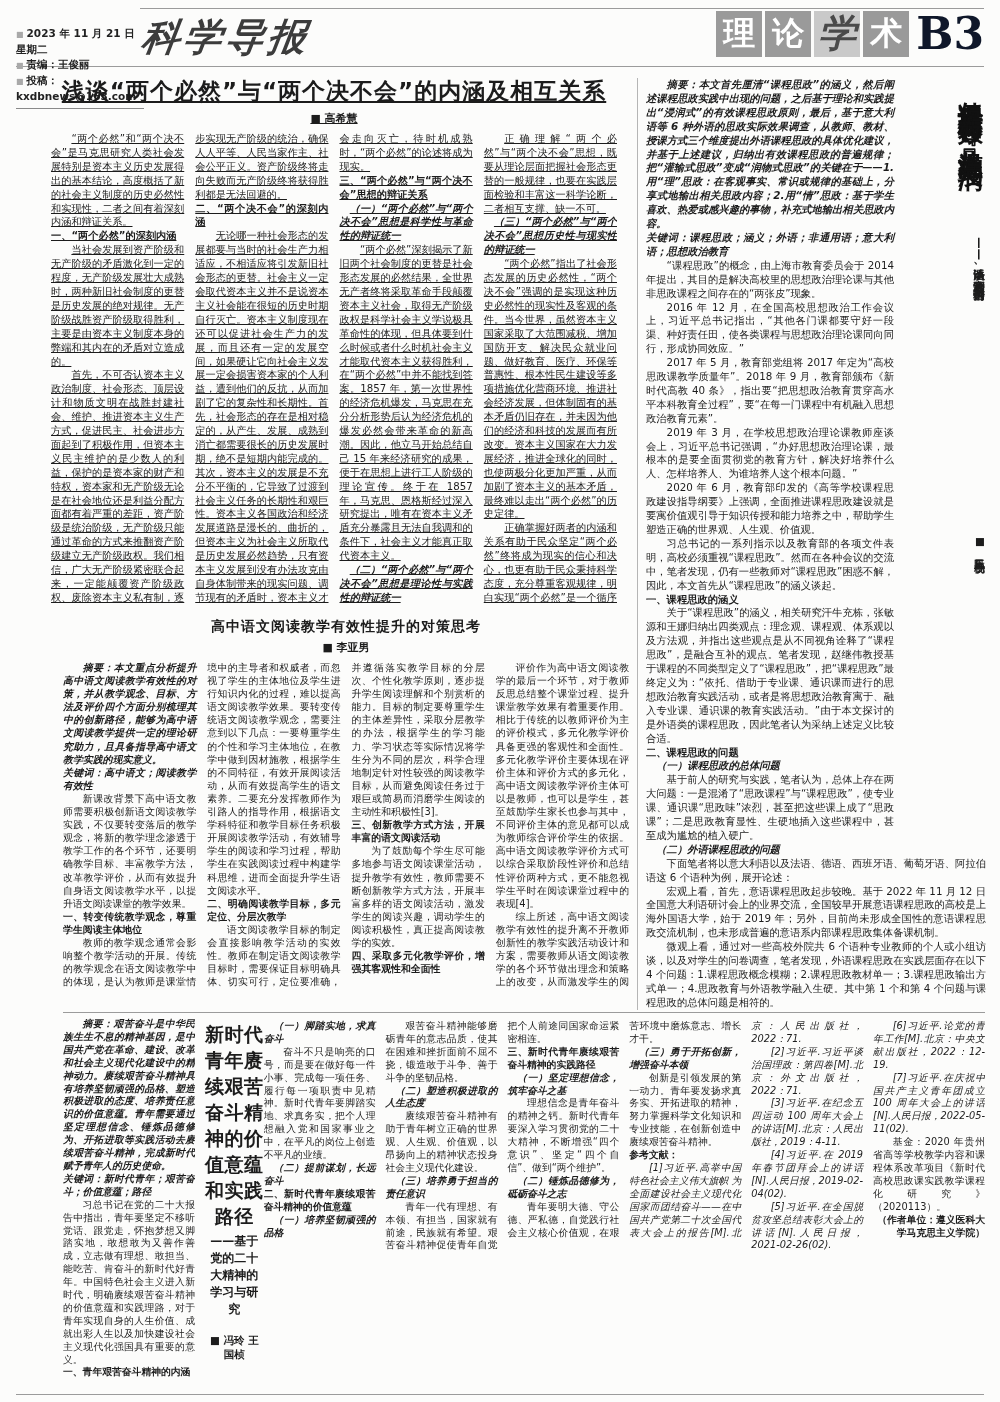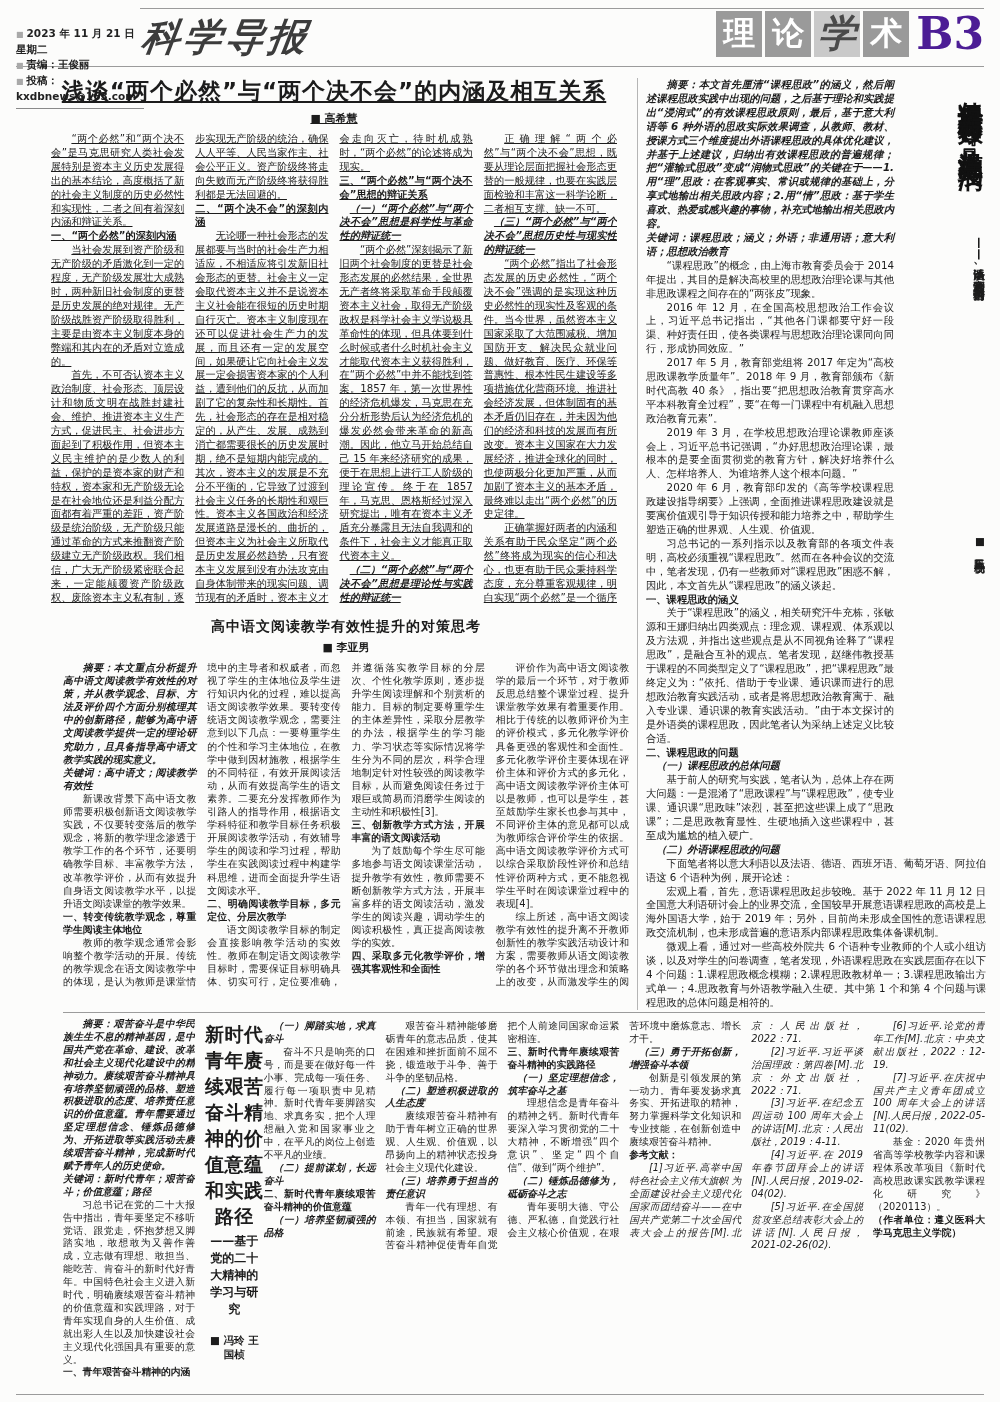--- a/index.html
+++ b/index.html
@@ -10,32 +10,32 @@
   .hdr-meta{position:absolute;left:16px;top:26px;width:128px;font-size:10.5px;font-weight:700;
             line-height:15px;color:#222;border-bottom:1.5px solid #8a8a8a;padding-bottom:4px;}
   .hdr-meta .b{color:#a9a9a9;font-size:8px;margin-right:3px;}
   .masthead{position:absolute;left:142px;top:12px;font-family:"DejaVu Serif",serif;font-style:italic;
             font-weight:700;font-size:38px;color:#3c3c3c;transform:skewX(-8deg);letter-spacing:4px;}
   .banner{position:absolute;right:16px;top:8px;display:flex;align-items:center;gap:3px;}
   .banner .blk{width:46px;height:46px;background:#9a9a9a;color:#fff;font-weight:700;font-size:32px;
                display:flex;align-items:center;justify-content:center;}
   .banner .blk.light{background:#c9c9c9;color:#4a4a4a;font-family:"DejaVu Serif",serif;
                      font-style:italic;font-size:38px;}
-  .banner .pageno{font-family:"DejaVu Serif",serif;font-weight:700;font-size:44px;color:#4c1d95;
+  .banner .pageno{font-family:"DejaVu Serif",serif;font-weight:700;font-size:44px;color:#0f172a;
                   margin-left:4px;}
   
   .flow{text-align:justify;overflow:hidden;}
   .flow p{margin:0;}
   .t-p{text-indent:2em;}
   .t-h2{font-weight:700;text-indent:0;margin:2px 0 1px;}
   .t-h3{font-weight:700;font-style:italic;text-indent:1em;margin:1px 0;}
   .t-abs{font-weight:700;font-style:italic;text-indent:2em;}
   .t-kw{font-weight:700;font-style:italic;}
   .t-ref{font-style:italic;text-indent:2em;}
-  .t-end{font-weight:700;}
+  .t-end{font-weight:700;text-align:right;}
   
   .a1{position:absolute;left:51px;top:76px;width:566px;height:540px;text-decoration:underline;}
   .a1 .title{font-size:23px;font-weight:700;text-align:center;letter-spacing:1px;}
   .byline{font-size:11px;font-weight:700;text-align:center;margin:4px 0 6px;}
   .a1 .cols{height:478px;font-size:10.2px;line-height:13.9px;columns:4;column-gap:11px;}
   
   .sb{position:absolute;left:646px;top:78px;width:340px;height:932px;}
   .sb .txt{font-size:10.3px;line-height:13.9px;height:932px;}
   .sb .spacer{float:right;width:92px;height:776px;}
   .vstrip{position:absolute;right:0;top:4px;height:780px;width:90px;writing-mode:vertical-rl;

